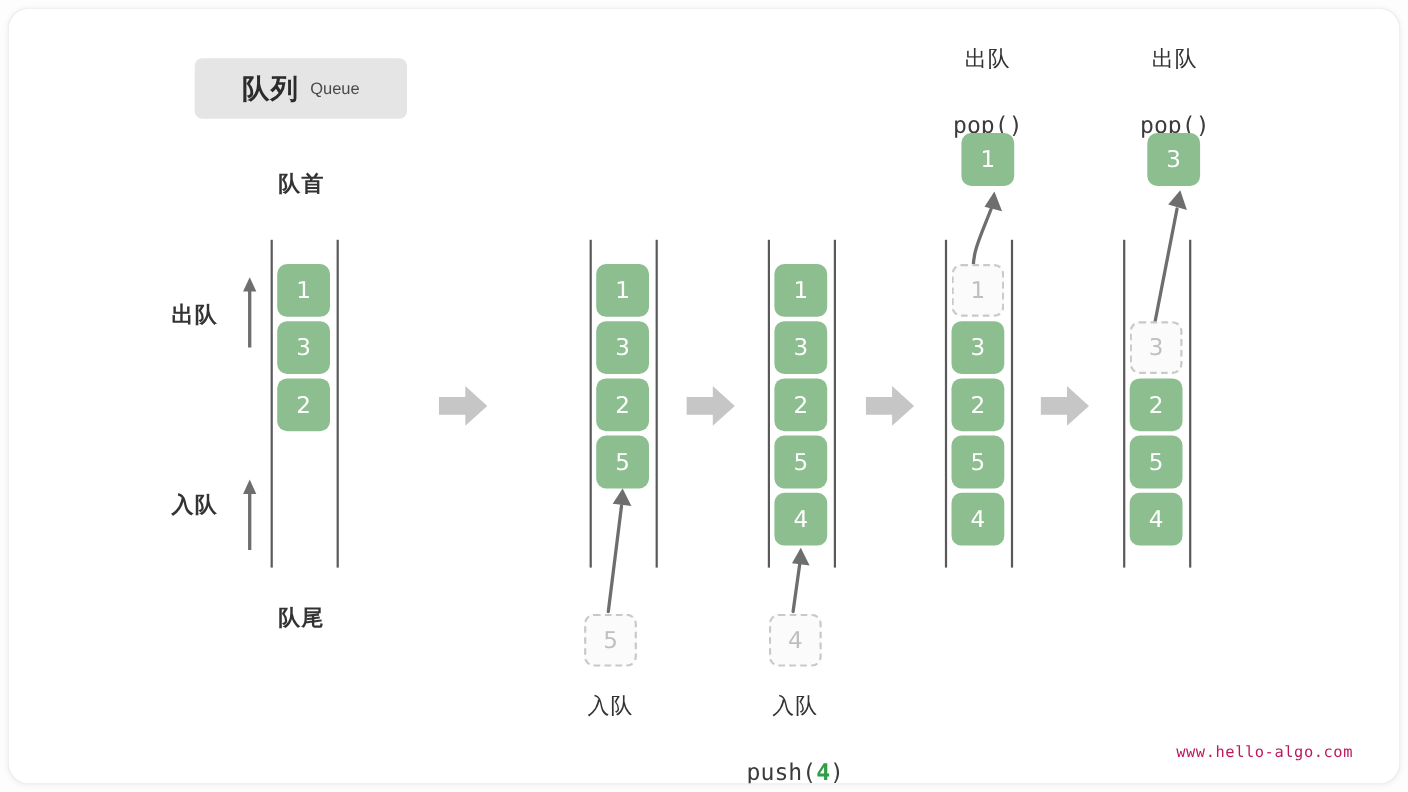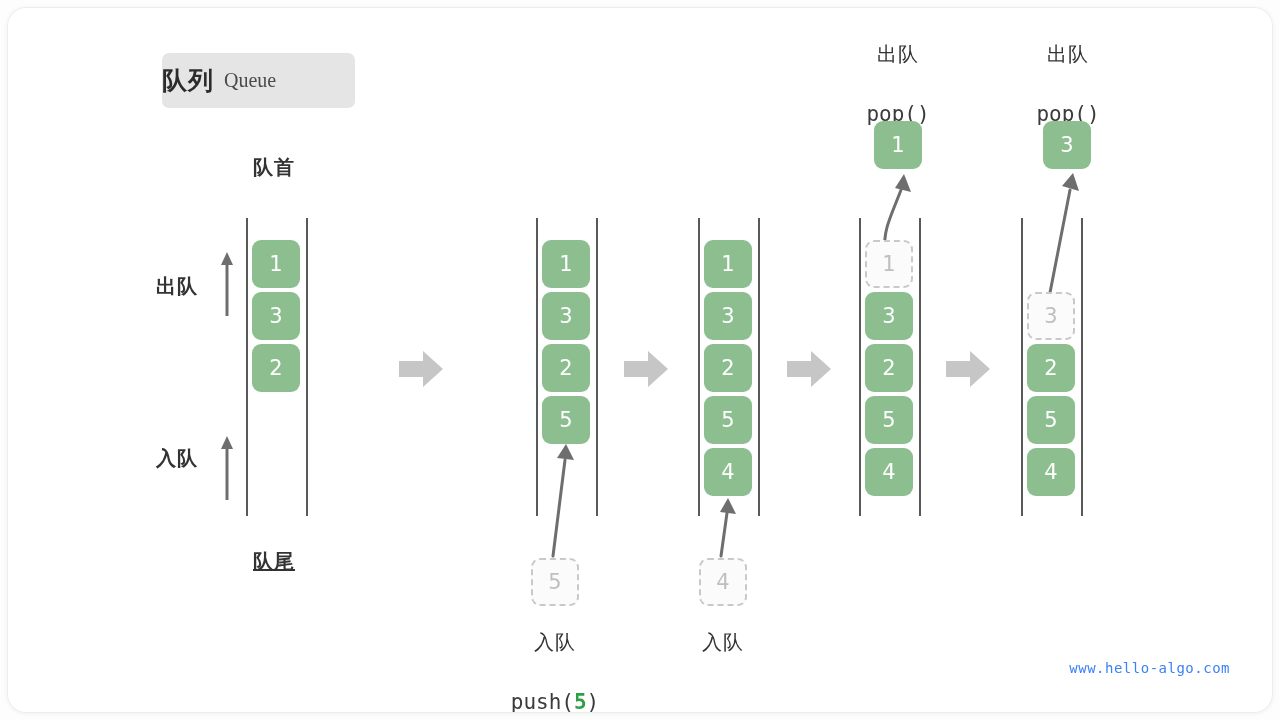--- a/index.html
+++ b/index.html
@@ -27,40 +27,40 @@
     height: 704px;
     background: #ffffff;
     border-radius: 18px;
     box-shadow: 0 0 0 1px #eceded, 0 1px 6px rgba(0,0,0,0.07);
     overflow: hidden;
   }
 
   
   .title-badge {
     position: absolute;
-    left: 154px;
+    left: 169px;
     top: 45px;
     width: 193px;
     height: 55px;
     background: #e5e5e5;
     border-radius: 7px;
     display: flex;
     align-items: center;
-    justify-content: flex-start;
+    justify-content: center;
     gap: 10px;
   }
   .title-cn {
     font-size: 25px;
     font-weight: bold;
     color: #2b2b2b;
     letter-spacing: 1px;
   }
   .title-en {
-    font-family: Liberation Serif, serif;
-    font-size: 20px;
+    font-family: Liberation Sans, sans-serif;
+    font-size: 15px;
     color: #4a4a4a;
   }
 
   
   .abs { position: absolute; }
 
   .hdr-label {
     font-size: 20px;
     font-weight: bold;
     color: #333333;
@@ -135,40 +135,40 @@
     color: #3b3b3b;
     white-space: pre;
     margin-top: 32px;
   }
   .caption .code .num { color: #2f9e44; font-weight: bold; }
 
   
   .watermark {
     position: absolute;
     right: 42px;
-    bottom: 36px;
+    bottom: 20px;
     font-family: "DejaVu Sans Mono", "Liberation Mono", monospace;
     font-size: 14px;
-    color: #3b82f6;
+    color: #be185d;
     letter-spacing: 0.5px;
   }
 </style>
 </head>
 <body>
 
 <div id="canvas">
   <div class="card">
 
     <div class="title-badge">
       <span class="title-cn">队列</span>
       <span class="title-en">Queue</span>
     </div>
 
     <div class="abs hdr-label" style="left:208px; top:146px; width:116px;">队首</div>
-    <div class="abs hdr-label" style="left:208px; top:540px; width:116px;text-decoration:underline;">队尾</div>
+    <div class="abs hdr-label" style="left:208px; top:540px; width:116px;">队尾</div>
 
     <div class="side-label abs" style="left:148px; top:265px;">出队</div>
     <div class="side-label abs" style="left:148px; top:437px;">入队</div>
 
     <svg class="tick-arrow" style="left:205px; top:240px;" width="28" height="70">
       <line x1="14" y1="68" x2="14" y2="14" stroke="#6e6e6e" stroke-width="3"></line>
       <polygon points="14,4 8,17 20,17" fill="#6e6e6e"></polygon>
     </svg>
     <svg class="tick-arrow" style="left:205px; top:424px;" width="28" height="70">
       <line x1="14" y1="68" x2="14" y2="14" stroke="#6e6e6e" stroke-width="3"></line>
@@ -196,21 +196,20 @@
 
     <svg class="motion" style="left:510px; top:430px;" width="70" height="120">
       <line x1="35" y1="118" x2="47" y2="22" stroke="#6e6e6e" stroke-width="3" stroke-linecap="round"></line>
       <polygon points="48,6 39,20 56,22" fill="#6e6e6e"></polygon>
     </svg>
 
     <div class="box ghost" style="left:523px; top:550px;">5</div>
 
     <div class="caption" style="left:452px; top:620px; width:190px;">
       <span class="cn">入队</span>
-      <span class="code"><span>push(</span><span class="num">5</span><span>)</span></span>
     </div>
 
     <svg class="step-arrow" style="left:616px; top:341px;" viewBox="0 0 44 40">
       <polygon points="0,12 24,12 24,2 44,20 24,38 24,28 0,28" fill="#c6c6c6"></polygon>
     </svg>
 
     <div class="rail" style="left:690px; top:210px; height:298px;"></div>
     <div class="rail" style="left:750px; top:210px; height:298px;"></div>
 
     <div class="box" style="left:696px; top:232px;">1</div>
@@ -221,20 +220,21 @@
 
     <svg class="motion" style="left:685px; top:485px;" width="60" height="65">
       <line x1="28" y1="63" x2="34" y2="20" stroke="#6e6e6e" stroke-width="3" stroke-linecap="round"></line>
       <polygon points="35,5 27,19 43,21" fill="#6e6e6e"></polygon>
     </svg>
 
     <div class="box ghost" style="left:691px; top:550px;">4</div>
 
     <div class="caption" style="left:620px; top:620px; width:190px;">
       <span class="cn">入队</span>
+      <span class="code"><span>push(</span><span class="num">4</span><span>)</span></span>
     </div>
 
     <svg class="step-arrow" style="left:779px; top:341px;" viewBox="0 0 44 40">
       <polygon points="0,12 24,12 24,2 44,20 24,38 24,28 0,28" fill="#c6c6c6"></polygon>
     </svg>
 
     <div class="caption" style="left:800px; top:32px; width:180px;">
       <span class="cn">出队</span>
       <span class="code"><span>pop(</span><span class="num"></span><span>)</span></span>
     </div>

